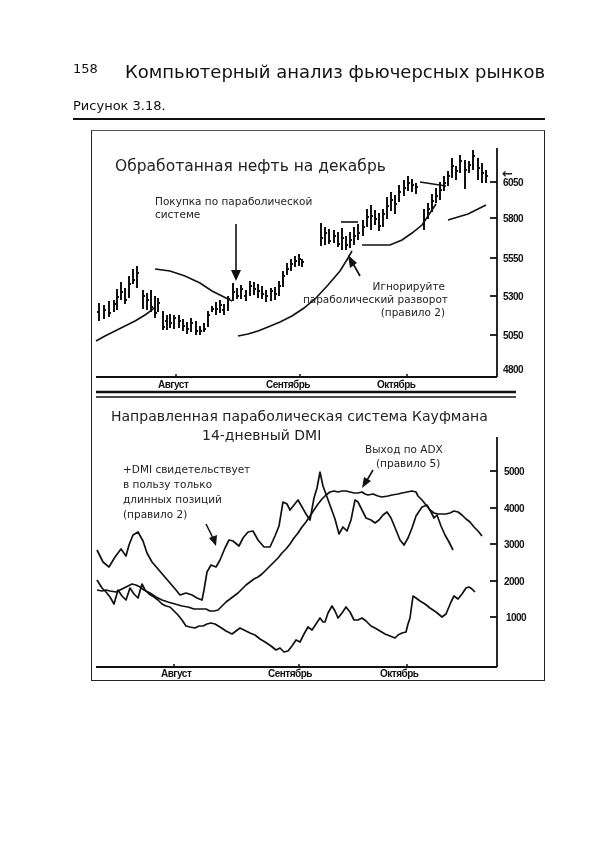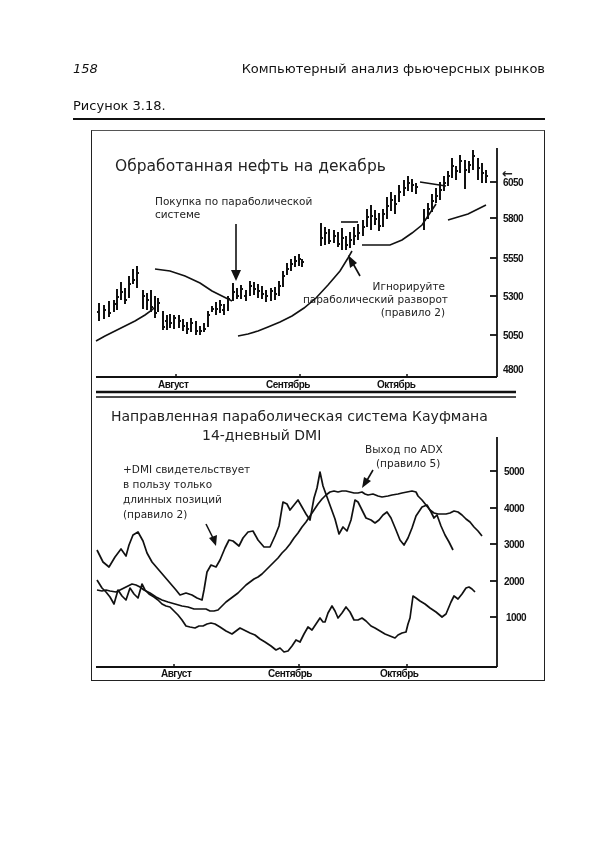--- a/index.html
+++ b/index.html
@@ -1,18 +1,18 @@
 <!DOCTYPE html>
 <html><head>
 <meta charset="utf-8">
 <style>
   html,body{margin:0;padding:0;background:#ffffff;}
   body{width:600px;height:867px;position:relative;overflow:hidden;font-family:"DejaVu Sans","Liberation Sans",sans-serif;color:#111;}
-  .page-num{position:absolute;left:73px;top:61px;font-size:13px;font-style:italic;}
-  .running-head{position:absolute;right:55px;top:61px;font-size:13px;}
+  .page-num{position:absolute;left:73px;top:61px;font-size:13px;}
+  .running-head{position:absolute;right:55px;top:61px;font-size:18px;}
   .fig-label{position:absolute;left:73px;top:98px;font-size:13px;}
   .rule{position:absolute;left:73px;top:118px;width:472px;height:2px;background:#111;}
   .frame{position:absolute;left:91px;top:130px;width:454px;height:551px;border:1.5px solid #222;border-top:1.5px solid #555;box-sizing:border-box;}
   svg{position:absolute;left:0;top:0;}
   .t{font-family:"DejaVu Sans","Liberation Sans",sans-serif;fill:#222;}
   .tick-lbl{font-family:"Liberation Sans","DejaVu Sans",sans-serif;font-size:10px;font-weight:bold;fill:#111;letter-spacing:-0.6px;}
   .month-lbl{font-family:"Liberation Sans","DejaVu Sans",sans-serif;font-size:10px;font-weight:bold;fill:#111;letter-spacing:-0.5px;}
 </style>
 </head>
 <body>

